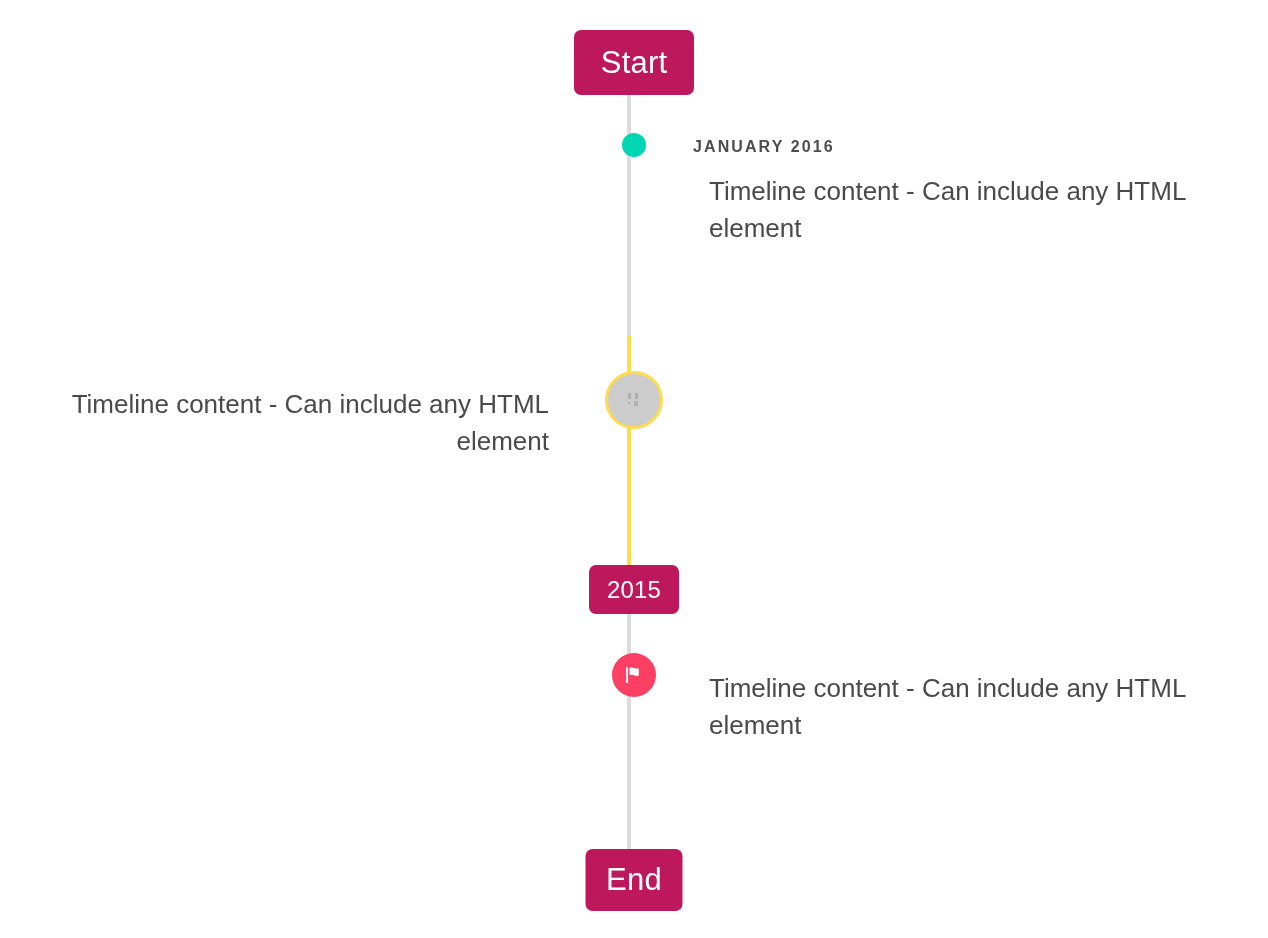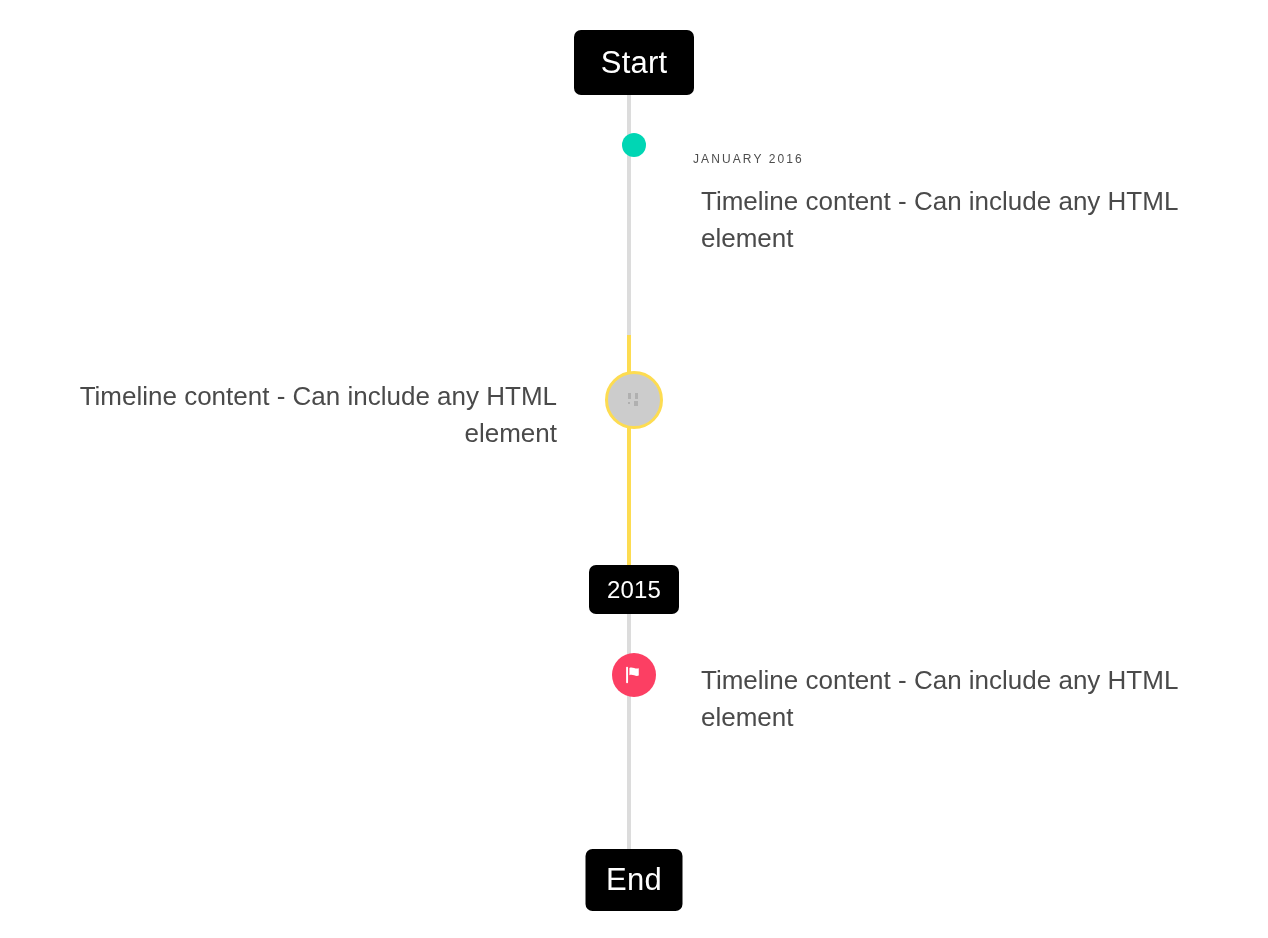--- a/index.html
+++ b/index.html
@@ -33,21 +33,21 @@
   }
   .spine.seg-1 { top: 94px;  height: 241px; }            
   .spine.seg-2 { top: 335px; height: 230px; background: #fddc51; } 
   .spine.seg-3 { top: 613px; height: 237px; }            
 
   
   .badge {
     position: absolute;
     left: 50%;
     transform: translateX(-50%);
-    background: #000000;
+    background: #be185d;
     color: #ffffff;
     border-radius: 7px;
     display: flex;
     align-items: center;
     justify-content: center;
     letter-spacing: 0.2px;
     z-index: 3;
   }
   .badge-start { top: 30px;  width: 120px; height: 65px; font-size: 31px; }
   .badge-year  { top: 565px; width: 90px;  height: 49px; font-size: 24px; }
@@ -87,34 +87,34 @@
     opacity: 0.42;
   }
   .marker-flag .glyph { width: 22px; height: 22px; }
 
   
   .event { position: absolute; }
   .event-right { left: 693px; width: 540px; text-align: left; }
   .event-left  { left: 35px;  width: 530px; text-align: right; }
 
   .event-date {
-    font-size: 12px;
-    font-weight: normal;
+    font-size: 16px;
+    font-weight: bold;
     letter-spacing: 2.1px;
     color: #4d4d4d;
     text-transform: uppercase;
-    margin: 17px 0 18px 0;
+    margin: 3px 0 18px 0;
     line-height: 1;
   }
   .event-body {
     font-size: 26px;
     line-height: 1.43;
     color: #4a4a4a;
     font-weight: 400;
-    margin: 8px;
+    margin: 16px;
   }
 
   .ev-jan { top: 136px; }
   .ev-feb { top: 370px; }
   .ev-mar { top: 654px; }
 </style>
 </head>
 <body>
 
 <div class="timeline">

